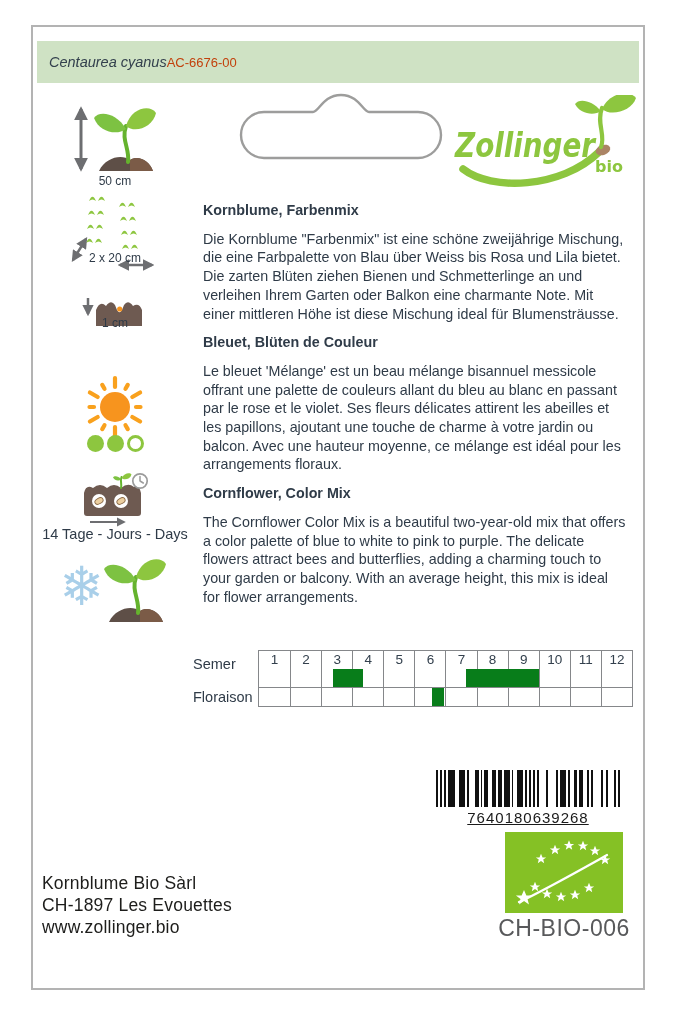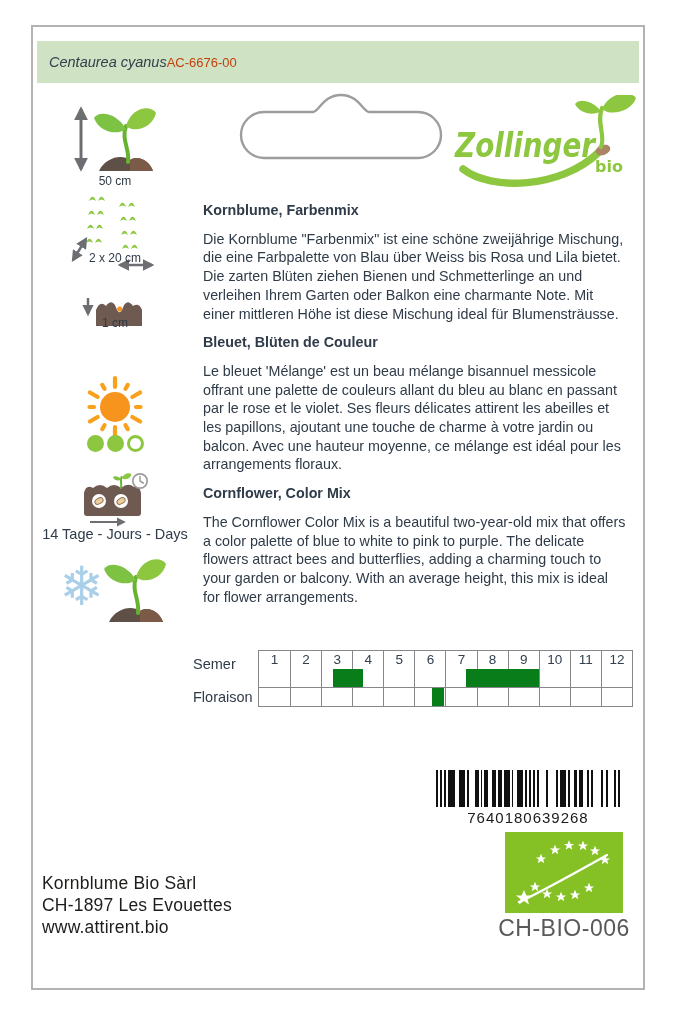--- a/index.html
+++ b/index.html
@@ -25,21 +25,21 @@
   .cal-row{display:flex;position:relative;height:18px;}
   .cal-row + .cal-row{border-top:1px solid #85878a;}
   .cal-cell{width:31.08px;box-sizing:border-box;border-left:1px solid #85878a;font-size:13.5px;line-height:18px;text-align:center;color:#33404d;flex:none;}
   .cal-cell:first-child{border-left:none;}
   .cal-bar{position:absolute;top:0;height:100%;}
   .cal-label{position:absolute;left:160px;font-size:14.5px;line-height:18px;color:#2f3b48;}
   #lbl-semer{top:628px;}
   #lbl-floraison{top:661px;}
   .barcode{position:absolute;left:403px;top:743px;width:184px;}
   .barcode svg rect{fill:#111;}
-  .barcode-num{position:absolute;left:403px;top:782px;width:184px;text-align:center;font-size:15px;letter-spacing:1px;color:#1a1a1a;}
+  .barcode-num{position:absolute;left:403px;top:782px;width:184px;text-align:center;font-size:15px;letter-spacing:1px;color:#1a1a1a;text-decoration:underline;}
   .eulogo{position:absolute;left:472px;top:805px;}
   .eucode{position:absolute;left:452px;top:888px;width:158px;text-align:center;font-size:23px;letter-spacing:0.5px;color:#58595b;}
   .footer{position:absolute;left:9px;top:845px;font-size:17.5px;line-height:22px;letter-spacing:0.2px;color:#1d1d1b;}
 </style>
 </head>
 <body>
 
 <svg width="0" height="0" style="position:absolute" aria-hidden="true">
   <defs>
     <marker id="ah" viewBox="0 0 10 10" refX="8" refY="5" markerWidth="4.6" markerHeight="4.6" orient="auto-start-reverse">
@@ -276,16 +276,16 @@
     <use href="#st" transform="translate(56,65)"></use>
       <use href="#st" transform="translate(70,63)"></use>
     <use href="#st" transform="translate(84,56)"></use>
     <use href="#st" transform="translate(19,66) scale(1.55)"></use>
   </svg>
   <div class="eucode">CH-BIO-006</div>
 
   <div class="footer">
     <div>Kornblume Bio Sàrl</div>
     <div>CH-1897 Les Evouettes</div>
-    <div>www.attirent.bio</div>
+    <div>www.zollinger.bio</div>
   </div>
 
 </div>
 
 </body></html>

